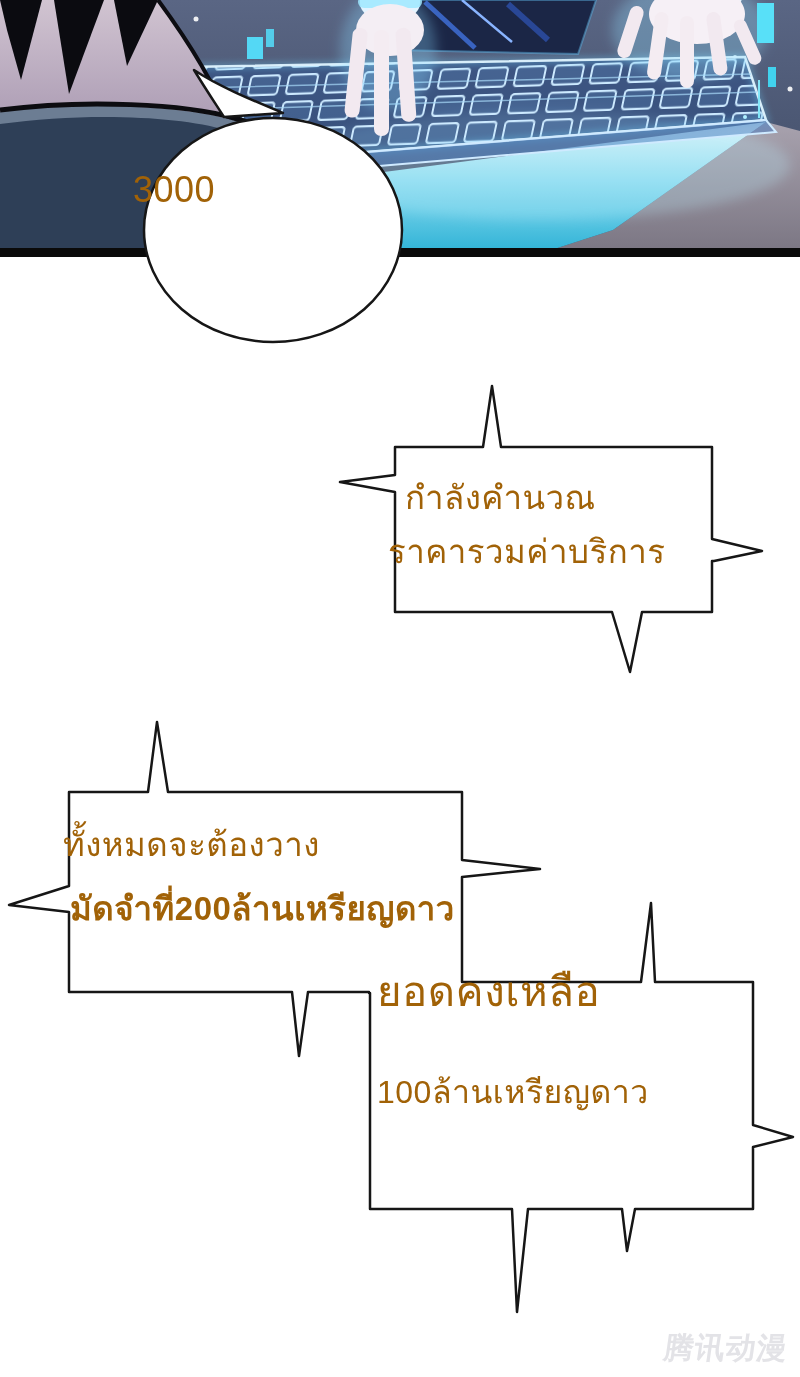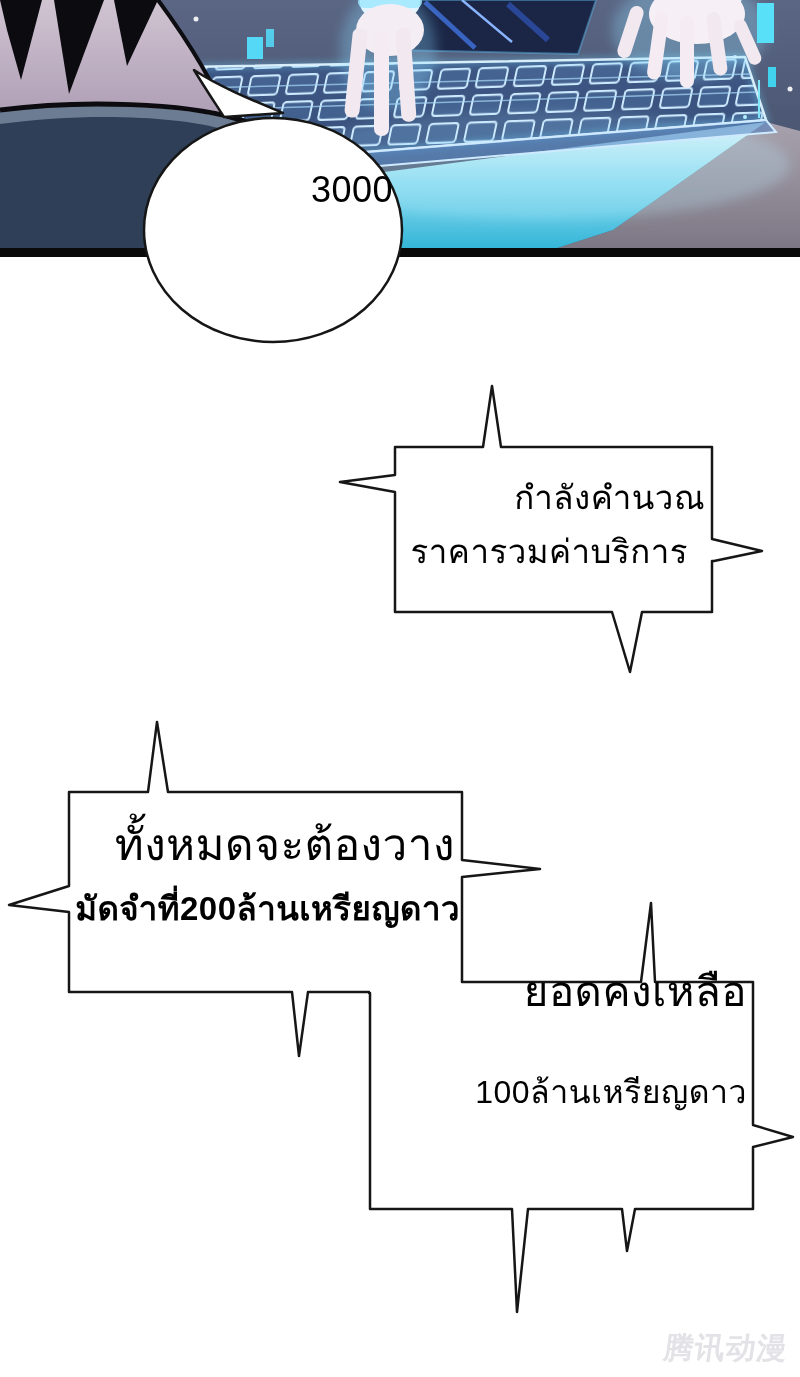--- a/index.html
+++ b/index.html
@@ -3,28 +3,28 @@
 <meta charset="utf-8">
 <style>
   html,body{margin:0;padding:0;background:#ffffff;}
   .page{
     position:relative;width:800px;height:1377px;background:#ffffff;overflow:hidden;
     font-family:"Liberation Sans","DejaVu Sans",sans-serif;color:#141414;
   }
   .scene{position:absolute;left:0;top:0;}
   .shapes{position:absolute;left:0;top:0;pointer-events:none;}
   .txt{
-    position:absolute;text-align:right;white-space:nowrap;color:#000000;
+    position:absolute;text-align:left;white-space:nowrap;color:#a16207;
     line-height:44px;height:44px;letter-spacing:0.5px;
   }
   .t-balloon-1{left:133px;top:168px;width:260px;font-size:36px;}
   .t-balloon-2{left:113px;top:228px;width:300px;font-size:31px;}
   .t-b1l1{left:405px;top:476px;width:300px;font-size:33px;}
   .t-b1l2{left:388px;top:530px;width:300px;font-size:33px;}
-  .t-b2l1{left:75px;top:823px;width:380px;font-size:44px;}
+  .t-b2l1{left:63px;top:823px;width:380px;font-size:33px;}
   .t-b2l2{left:70px;top:887px;width:390px;font-size:33px;font-weight:bold;}
   .t-b3l1{left:377px;top:970px;width:370px;font-size:42px;}
   .t-b3l2{left:377px;top:1070px;width:370px;font-size:32px;}
   .t-b3l3{left:378px;top:1127px;width:370px;font-size:32px;}
   .watermark{
     position:absolute;left:656px;top:1328px;width:140px;height:40px;
     font-size:30px;font-weight:bold;color:#e3e3e7;text-align:center;
     transform:skewX(-8deg);letter-spacing:1px;line-height:40px;
   }
 </style>

